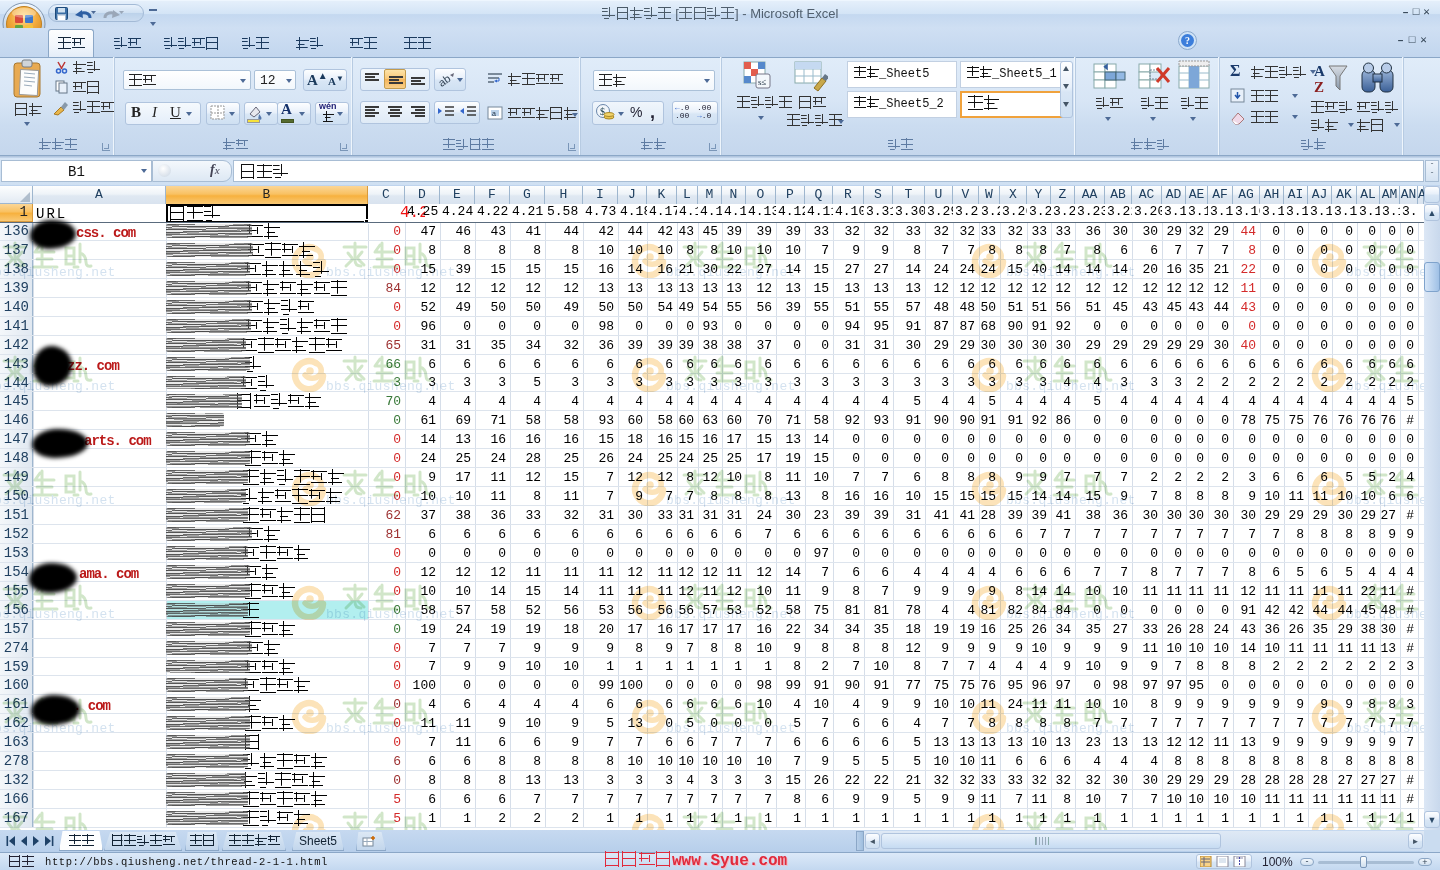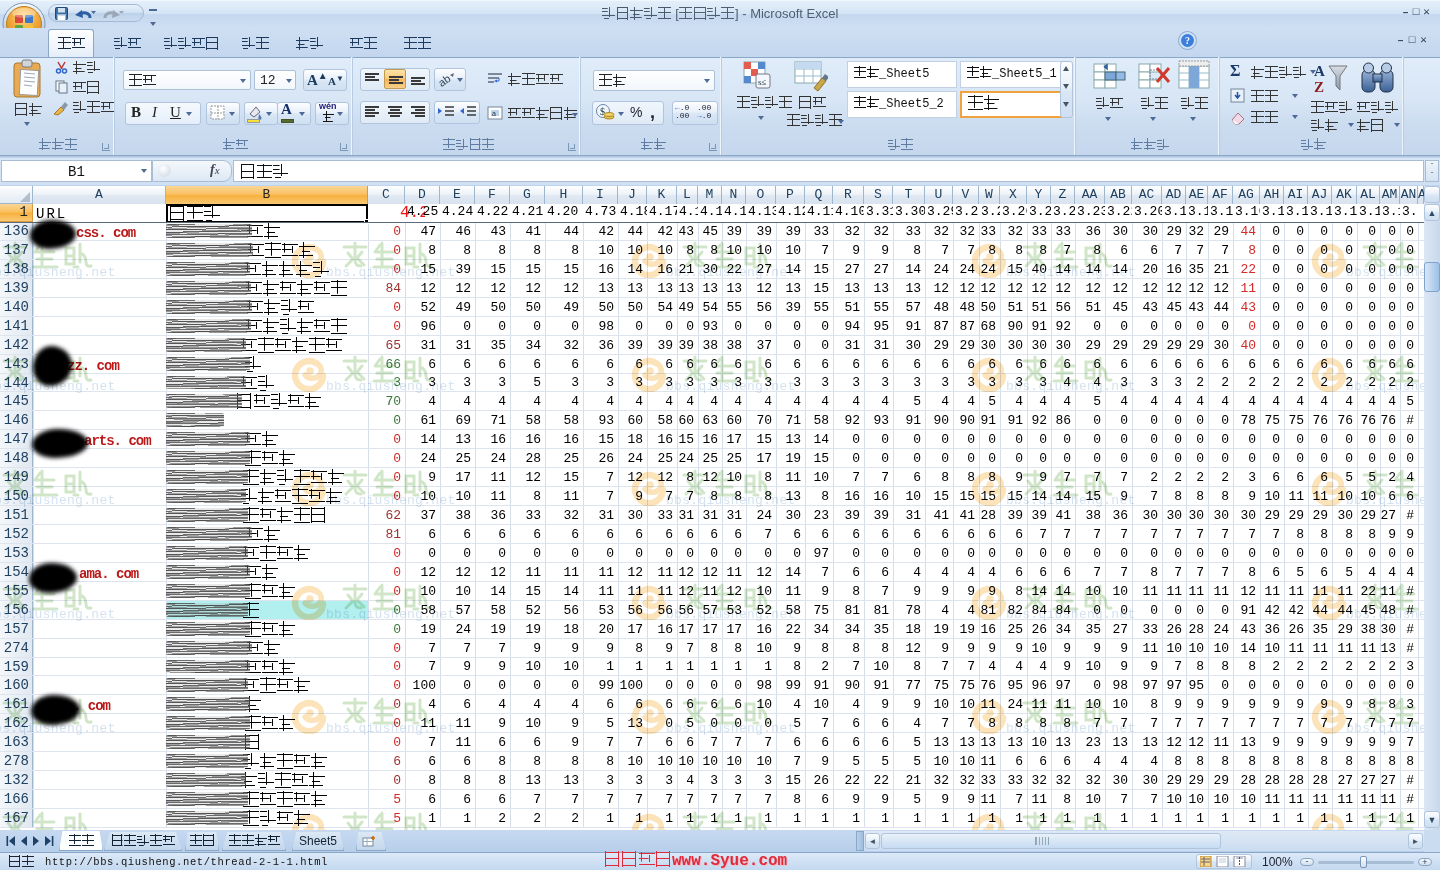--- a/index.html
+++ b/index.html
@@ -507,21 +507,21 @@
 <div class="ab" style="left:1400px;top:204px;width:1px;height:624px;background:#d6dee9"></div>
 <div class="ab" style="left:1418px;top:204px;width:1px;height:624px;background:#d6dee9"></div>
 <div class="ab" style="left:1424px;top:204px;width:1px;height:624px;background:#d6dee9"></div>
 <div class="ab" style="left:33px;top:204px;width:1391px;height:18px;background:#fff"></div>
 <div class="ab mono" style="left:36px;top:206px;font-size:14px;letter-spacing:2px;color:#000">URL</div>
 <div class="ab mono" style="left:388px;top:204px;width:37px;height:18px;overflow:hidden;font-size:16px;color:#ee1111;padding-left:12px;white-space:nowrap">4.26</div>
 <div class="ab mono" style="left:405px;top:204px;width:35px;height:18px;overflow:hidden;font-size:13px;color:#000;padding-left:2px;white-space:nowrap">4.25</div>
 <div class="ab mono" style="left:440px;top:204px;width:35px;height:18px;overflow:hidden;font-size:13px;color:#000;padding-left:2px;white-space:nowrap">4.24</div>
 <div class="ab mono" style="left:475px;top:204px;width:35px;height:18px;overflow:hidden;font-size:13px;color:#000;padding-left:2px;white-space:nowrap">4.22</div>
 <div class="ab mono" style="left:510px;top:204px;width:35px;height:18px;overflow:hidden;font-size:13px;color:#000;padding-left:2px;white-space:nowrap">4.21</div>
-<div class="ab mono" style="left:545px;top:204px;width:38px;height:18px;overflow:hidden;font-size:13px;color:#000;padding-left:2px;white-space:nowrap">4.20</div>
+<div class="ab mono" style="left:545px;top:204px;width:38px;height:18px;overflow:hidden;font-size:13px;color:#000;padding-left:2px;white-space:nowrap">5.58</div>
 <div class="ab mono" style="left:583px;top:204px;width:35px;height:18px;overflow:hidden;font-size:13px;color:#000;padding-left:2px;white-space:nowrap">4.73</div>
 <div class="ab mono" style="left:618px;top:204px;width:29px;height:18px;overflow:hidden;font-size:13px;color:#000;padding-left:2px;white-space:nowrap">4.18</div>
 <div class="ab mono" style="left:647px;top:204px;width:30px;height:18px;overflow:hidden;font-size:13px;color:#000;padding-left:2px;white-space:nowrap">4.17</div>
 <div class="ab mono" style="left:677px;top:204px;width:21px;height:18px;overflow:hidden;font-size:13px;color:#000;padding-left:2px;white-space:nowrap">4.16</div>
 <div class="ab mono" style="left:698px;top:204px;width:24px;height:18px;overflow:hidden;font-size:13px;color:#000;padding-left:2px;white-space:nowrap">4.15</div>
 <div class="ab mono" style="left:722px;top:204px;width:24px;height:18px;overflow:hidden;font-size:13px;color:#000;padding-left:2px;white-space:nowrap">4.14</div>
 <div class="ab mono" style="left:746px;top:204px;width:30px;height:18px;overflow:hidden;font-size:13px;color:#000;padding-left:2px;white-space:nowrap">4.13</div>
 <div class="ab mono" style="left:776px;top:204px;width:29px;height:18px;overflow:hidden;font-size:13px;color:#000;padding-left:2px;white-space:nowrap">4.12</div>
 <div class="ab mono" style="left:805px;top:204px;width:28px;height:18px;overflow:hidden;font-size:13px;color:#000;padding-left:2px;white-space:nowrap">4.11</div>
 <div class="ab mono" style="left:833px;top:204px;width:31px;height:18px;overflow:hidden;font-size:13px;color:#000;padding-left:2px;white-space:nowrap">4.10</div>

